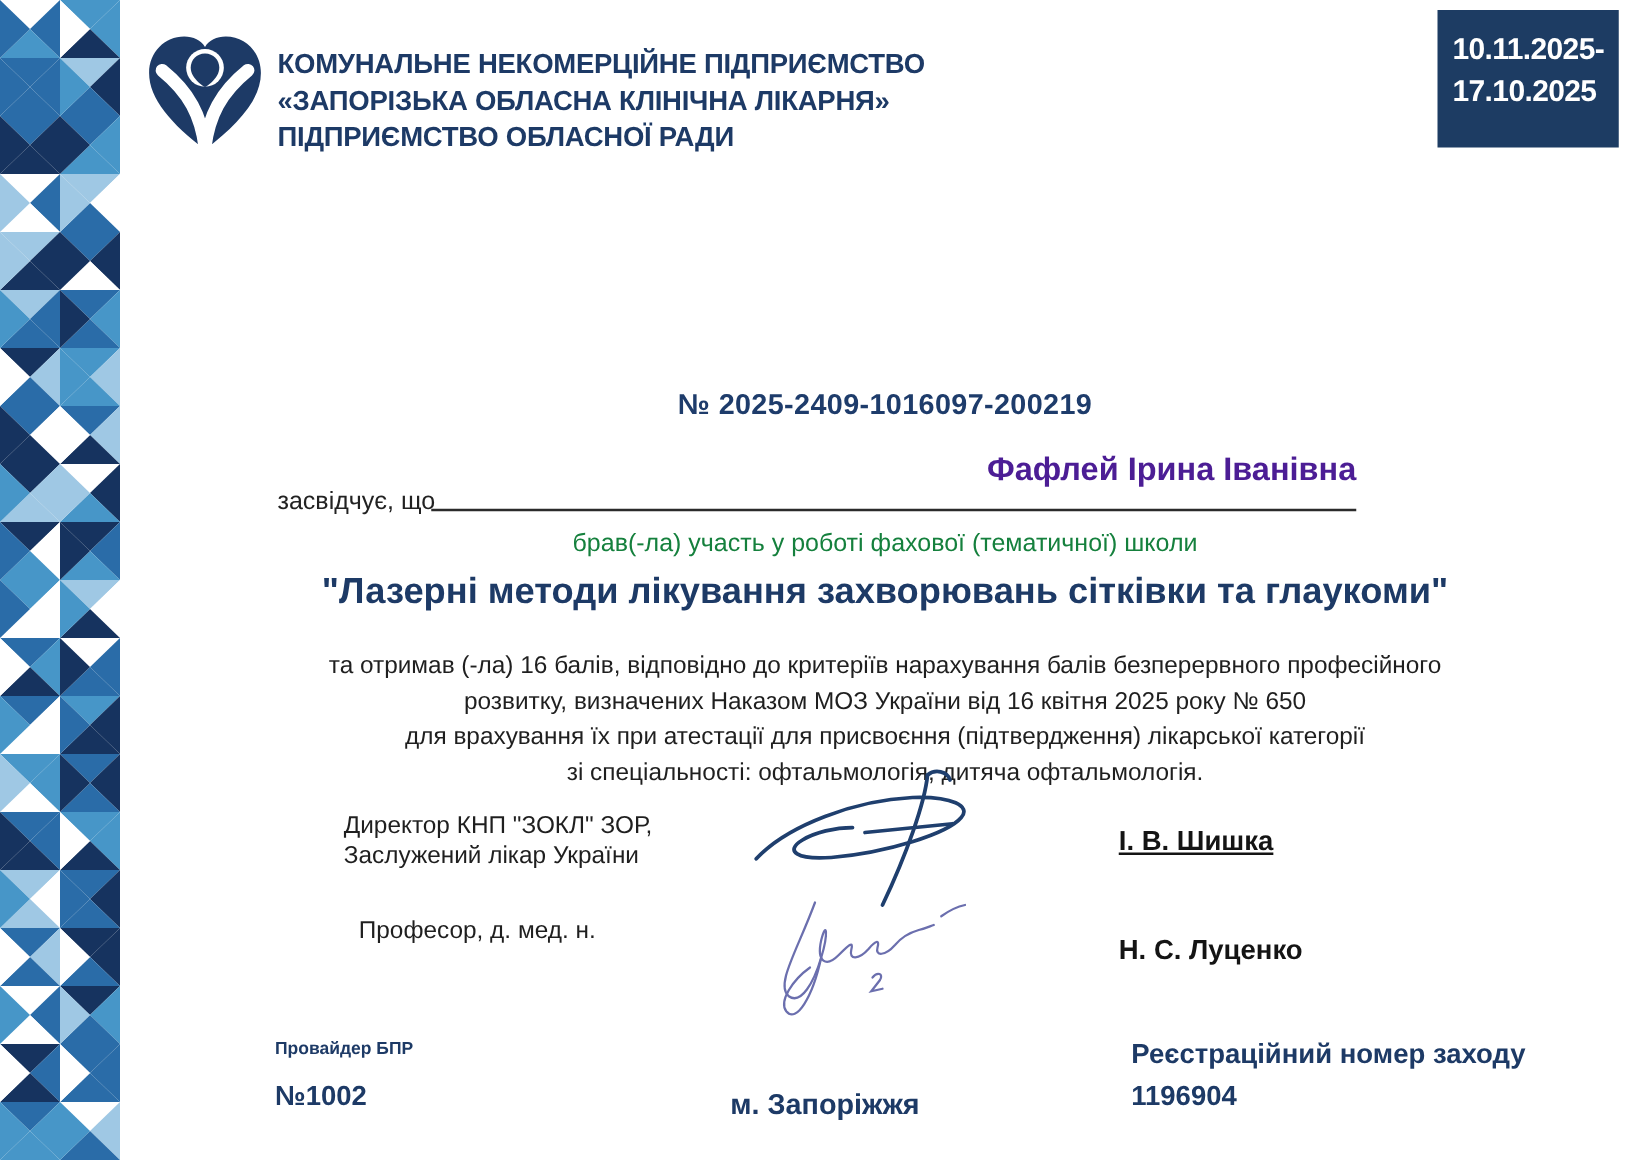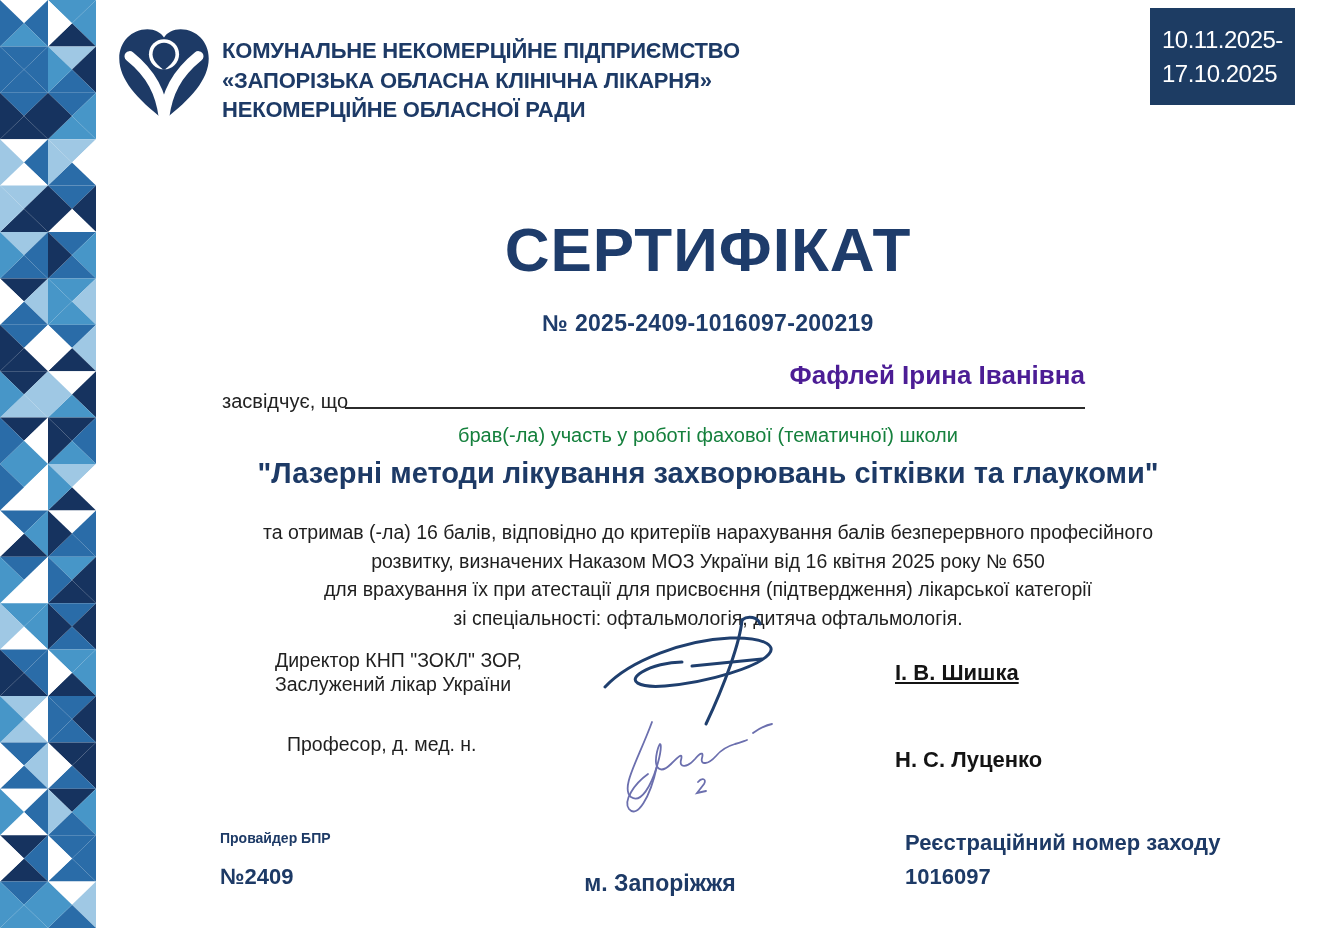--- a/index.html
+++ b/index.html
@@ -6,22 +6,22 @@
   body{font-family:"Liberation Sans","DejaVu Sans",sans-serif;}
   .page{position:relative;width:1320px;height:928px;background:#ffffff;overflow:hidden;padding-left:14px;}
 
   
   .mosaic{position:absolute;left:0;top:0;width:96px;height:928px;overflow:hidden;}
 
   
   .logo{position:absolute;left:112px;top:22px;width:104px;height:104px;}
   .org-name{position:absolute;left:222px;top:36px;color:#1d3a66;font-weight:bold;
             font-size:22px;line-height:29.5px;letter-spacing:-0.2px;white-space:nowrap;}
-  .date-box{position:absolute;left:1150px;top:8px;width:145px;height:97px;background:#1d3c63;
-            color:#ffffff;font-weight:normal;font-size:24px;line-height:34px;letter-spacing:-0.5px;
+  .date-box{position:absolute;left:1150px;top:8px;width:145px;height:110px;background:#1d3c63;
+            color:#ffffff;font-weight:bold;font-size:24px;line-height:34px;letter-spacing:-0.5px;
             box-sizing:border-box;padding:15px 0 0 12px;}
 
   
   .center-col{position:absolute;left:96px;width:1224px;text-align:center;}
 
   .cert-title{top:212px;color:#1e3c6b;font-weight:bold;font-size:62px;letter-spacing:1px;line-height:76px;}
   .cert-number{top:310px;color:#1e3c6b;font-weight:bold;font-size:23px;letter-spacing:0.3px;}
 
   .certifies-label{position:absolute;left:222px;top:390px;color:#222222;font-size:20px;}
   .name-line{position:absolute;left:345px;top:407px;width:740px;border-bottom:2px solid #2b2b2b;}
@@ -221,29 +221,28 @@
     <path d="M50,94 C24,74 7,55 7,35 C7,19 19,7 34,7 C41,7 47,10 50,15 C53,10 59,7 66,7 C81,7 93,19 93,35 C93,55 76,74 50,94 Z" fill="#1d3a66"></path>
     <path d="M50,92 C47,68 38,50 17,33" fill="none" stroke="#ffffff" stroke-width="10" stroke-linecap="round"></path>
     <path d="M50,92 C53,68 62,50 83,33" fill="none" stroke="#ffffff" stroke-width="10" stroke-linecap="round"></path>
     <circle cx="50" cy="31" r="14.5" fill="#ffffff"></circle>
     <path d="M50,20 C56.5,20 61,25 61,31 C61,39.5 50,46 50,46 C50,46 39,39.5 39,31 C39,25 43.5,20 50,20 Z" fill="#1d3a66"></path>
   </svg>
 
   <div class="org-name">
     <div>КОМУНАЛЬНЕ НЕКОМЕРЦІЙНЕ ПІДПРИЄМСТВО</div>
     <div>«ЗАПОРІЗЬКА ОБЛАСНА КЛІНІЧНА ЛІКАРНЯ»</div>
-    <div>НЕКОМЕРЦІЙНЕ ОБЛАСНОЇ РАДИ</div>
+    <div>ПІДПРИЄМСТВО ОБЛАСНОЇ РАДИ</div>
   </div>
 
   <div class="date-box">
     <div>10.11.2025-</div>
     <div>17.10.2025</div>
   </div>
 
-  <div class="center-col cert-title">СЕРТИФІКАТ</div>
   <div class="center-col cert-number">№ 2025-2409-1016097-200219</div>
 
   <div class="certifies-label">засвідчує, що</div>
   <div class="recipient-name">Фафлей Ірина Іванівна</div>
   <div class="name-line"></div>
 
   <div class="center-col participation">брав(-ла) участь у роботі фахової (тематичної) школи</div>
 
   <div class="center-col course-title">"Лазерні методи лікування захворювань сітківки та глаукоми"</div>
 
@@ -272,18 +271,18 @@
     </g>
     <g fill="none" stroke="#6b6fae" stroke-width="1.8" stroke-linecap="round">
       <path d="M62,110 C48,148 30,176 41,185 C51,192 61,174 67,154 C73,134 71,124 67,140 C63,158 71,162 81,152 C89,144 93,140 91,148 C89,156 97,156 105,147 C110,141 114,139 112,146 C110,153 118,153 126,144 C131,138 138,134 145,132 C150,131 154,129 157,128"></path>
       <path d="M163,121 C170,116 177,113 182,112"></path>
       <path d="M67,154 C60,186 47,207 39,197 C33,189 44,172 58,162"></path>
       <path d="M108,170 c4,-5 9,-3 6,2 l-7,9 9,-2"></path>
     </g>
   </svg>
 
   <div class="footer-navy provider-label">Провайдер БПР</div>
-  <div class="footer-navy provider-number">№2409</div>
+  <div class="footer-navy provider-number">№1002</div>
   <div class="footer-navy city">м. Запоріжжя</div>
   <div class="footer-navy reg-label">Реєстраційний номер заходу</div>
-  <div class="footer-navy reg-number">1016097</div>
+  <div class="footer-navy reg-number">1196904</div>
 
 </div>
 
 </body></html>

